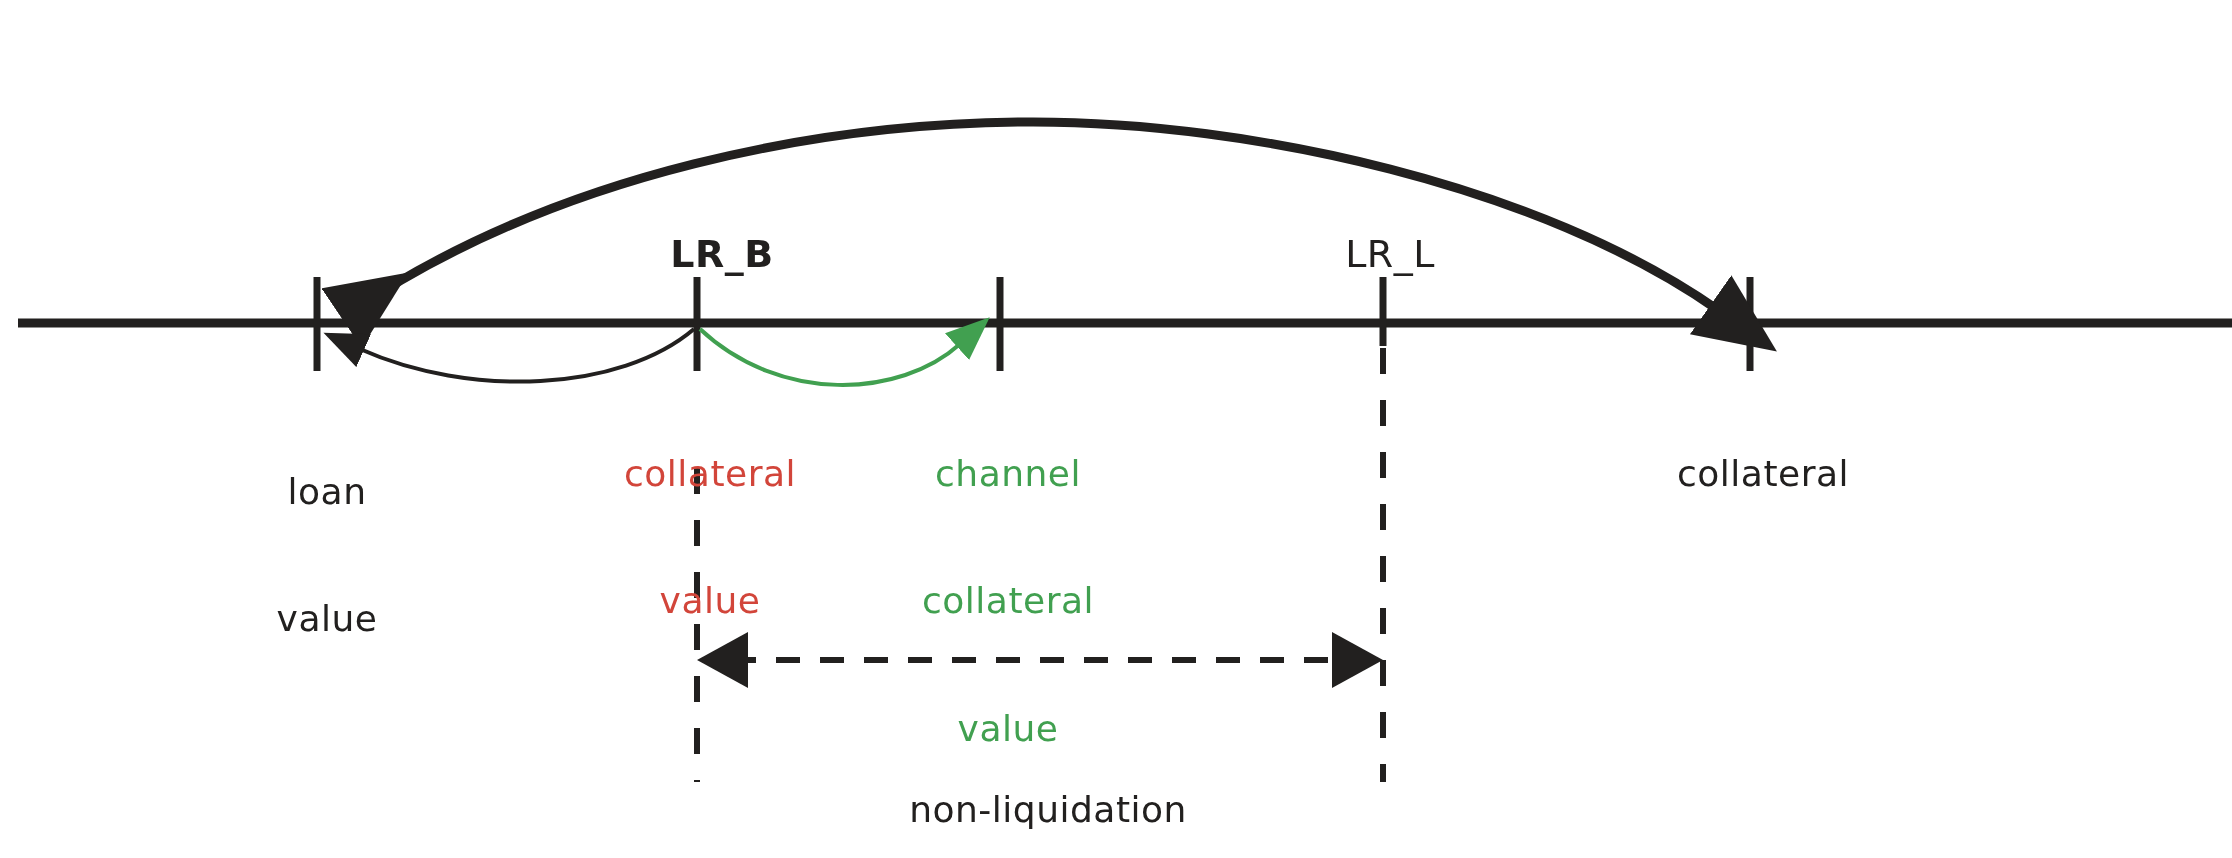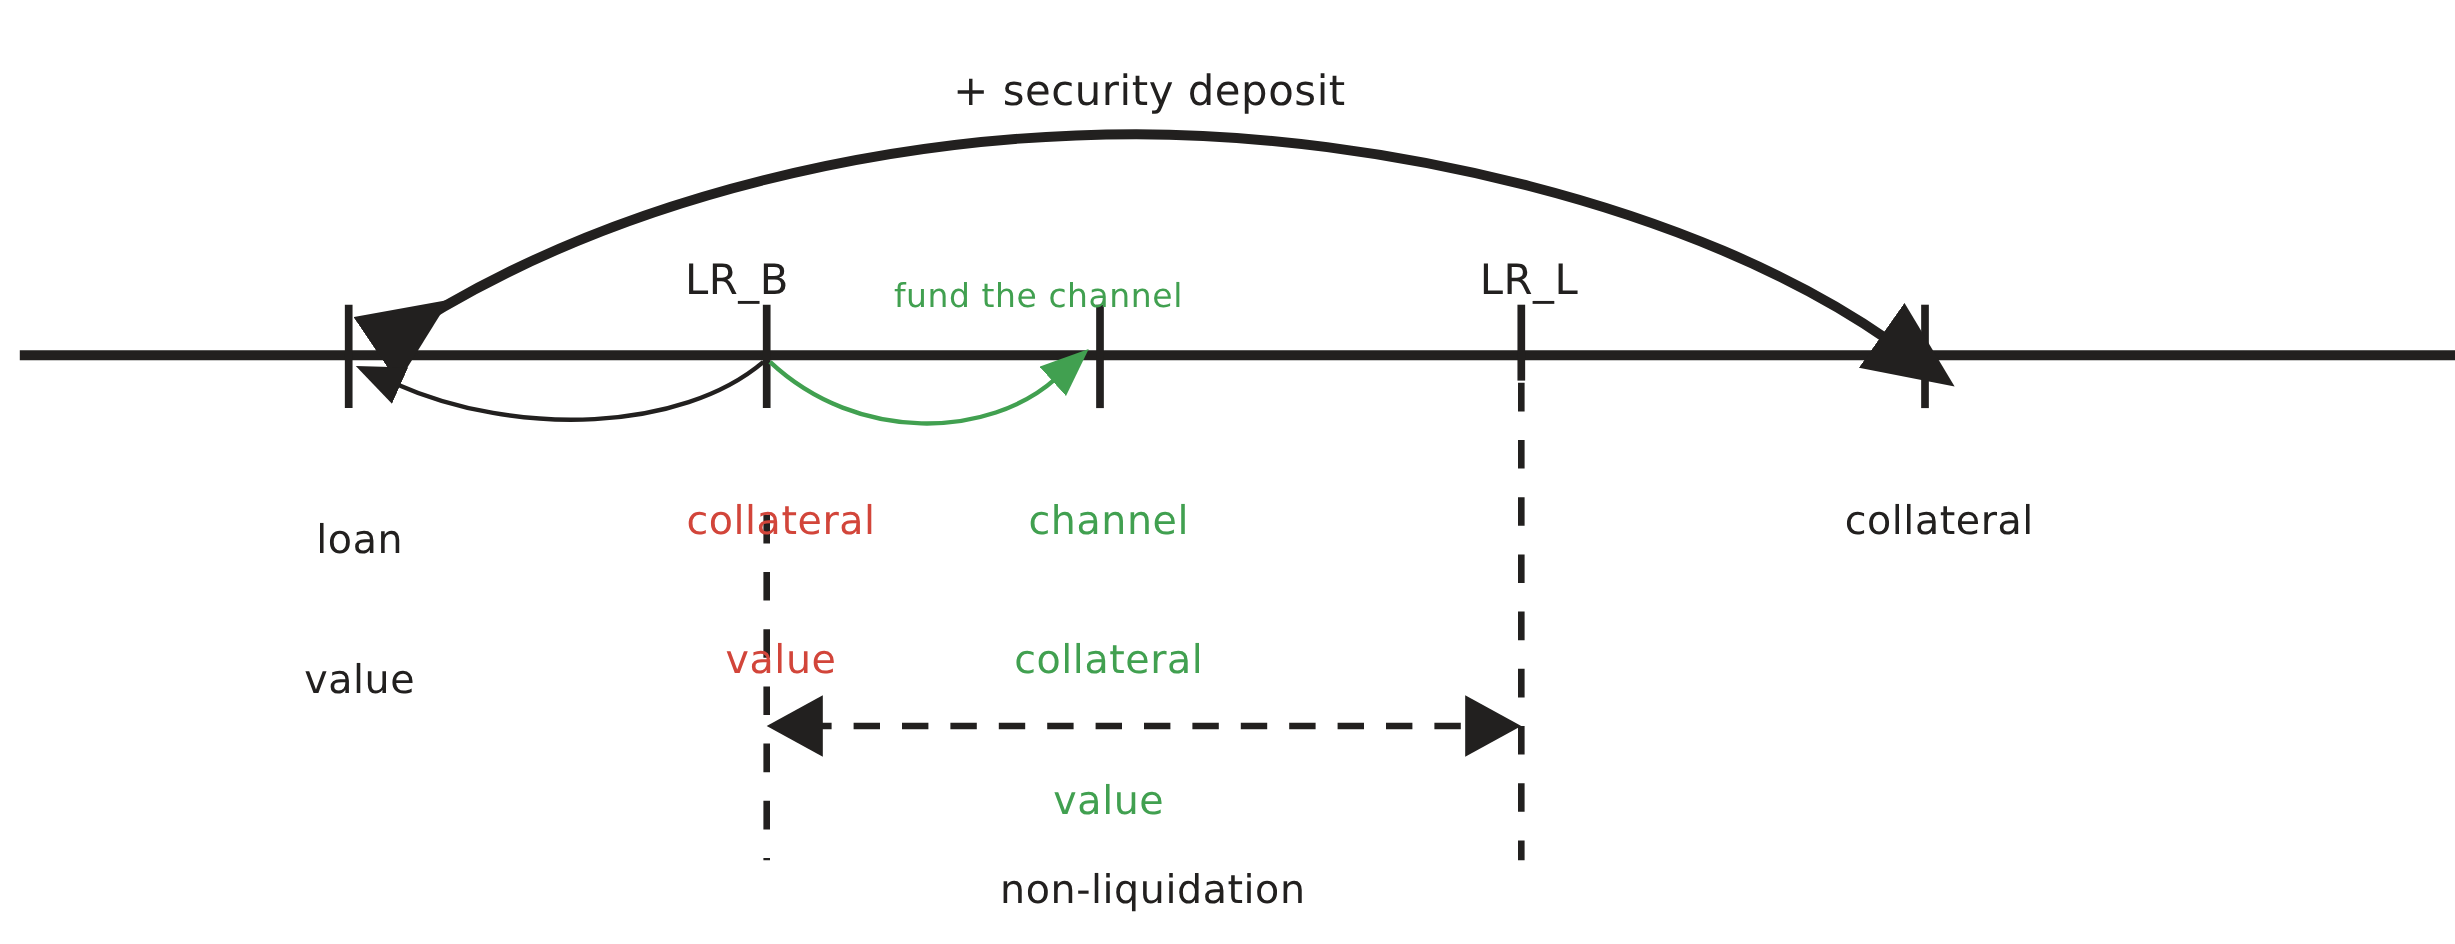--- a/index.html
+++ b/index.html
@@ -76,25 +76,23 @@
 
     <line x1="697" y1="468" x2="697" y2="782" stroke="#22201f" stroke-width="6" stroke-dasharray="26 26"></line>
 
     <line x1="1383" y1="348" x2="1383" y2="782" stroke="#22201f" stroke-width="6" stroke-dasharray="26 26"></line>
 
     <line x1="732" y1="660" x2="1348" y2="660" stroke="#22201f" stroke-width="6" stroke-dasharray="24 20"></line>
     <polygon points="697,660 748,632 748,688" fill="#22201f"></polygon>
     <polygon points="1383,660 1332,632 1332,688" fill="#22201f"></polygon>
   </svg>
 
-  <div class="lbl lbl-black sz-big" style="left:1045px; top:60px;">+ security deposit</div>
 
-  <div class="lbl lbl-black sz-big" style="left:670px; top:232px;">LR_B</div>
+  <div class="lbl lbl-black sz-big" style="left:722px; top:232px;font-weight:bold;">LR_B</div>
 
-  <div class="lbl lbl-green sz-small" style="left:944px; top:252px;">fund the channel</div>
 
   <div class="lbl lbl-black sz-big" style="left:1390px; top:232px;text-align:center;">LR_L</div>
 
   <div class="lbl lbl-black sz-mid" style="left:327px; top:386px;">
     <div>loan</div>
     <div>value</div>
   </div>
 
   <div class="lbl lbl-red sz-mid" style="left:710px; top:368px;">
     <div>collateral</div>

